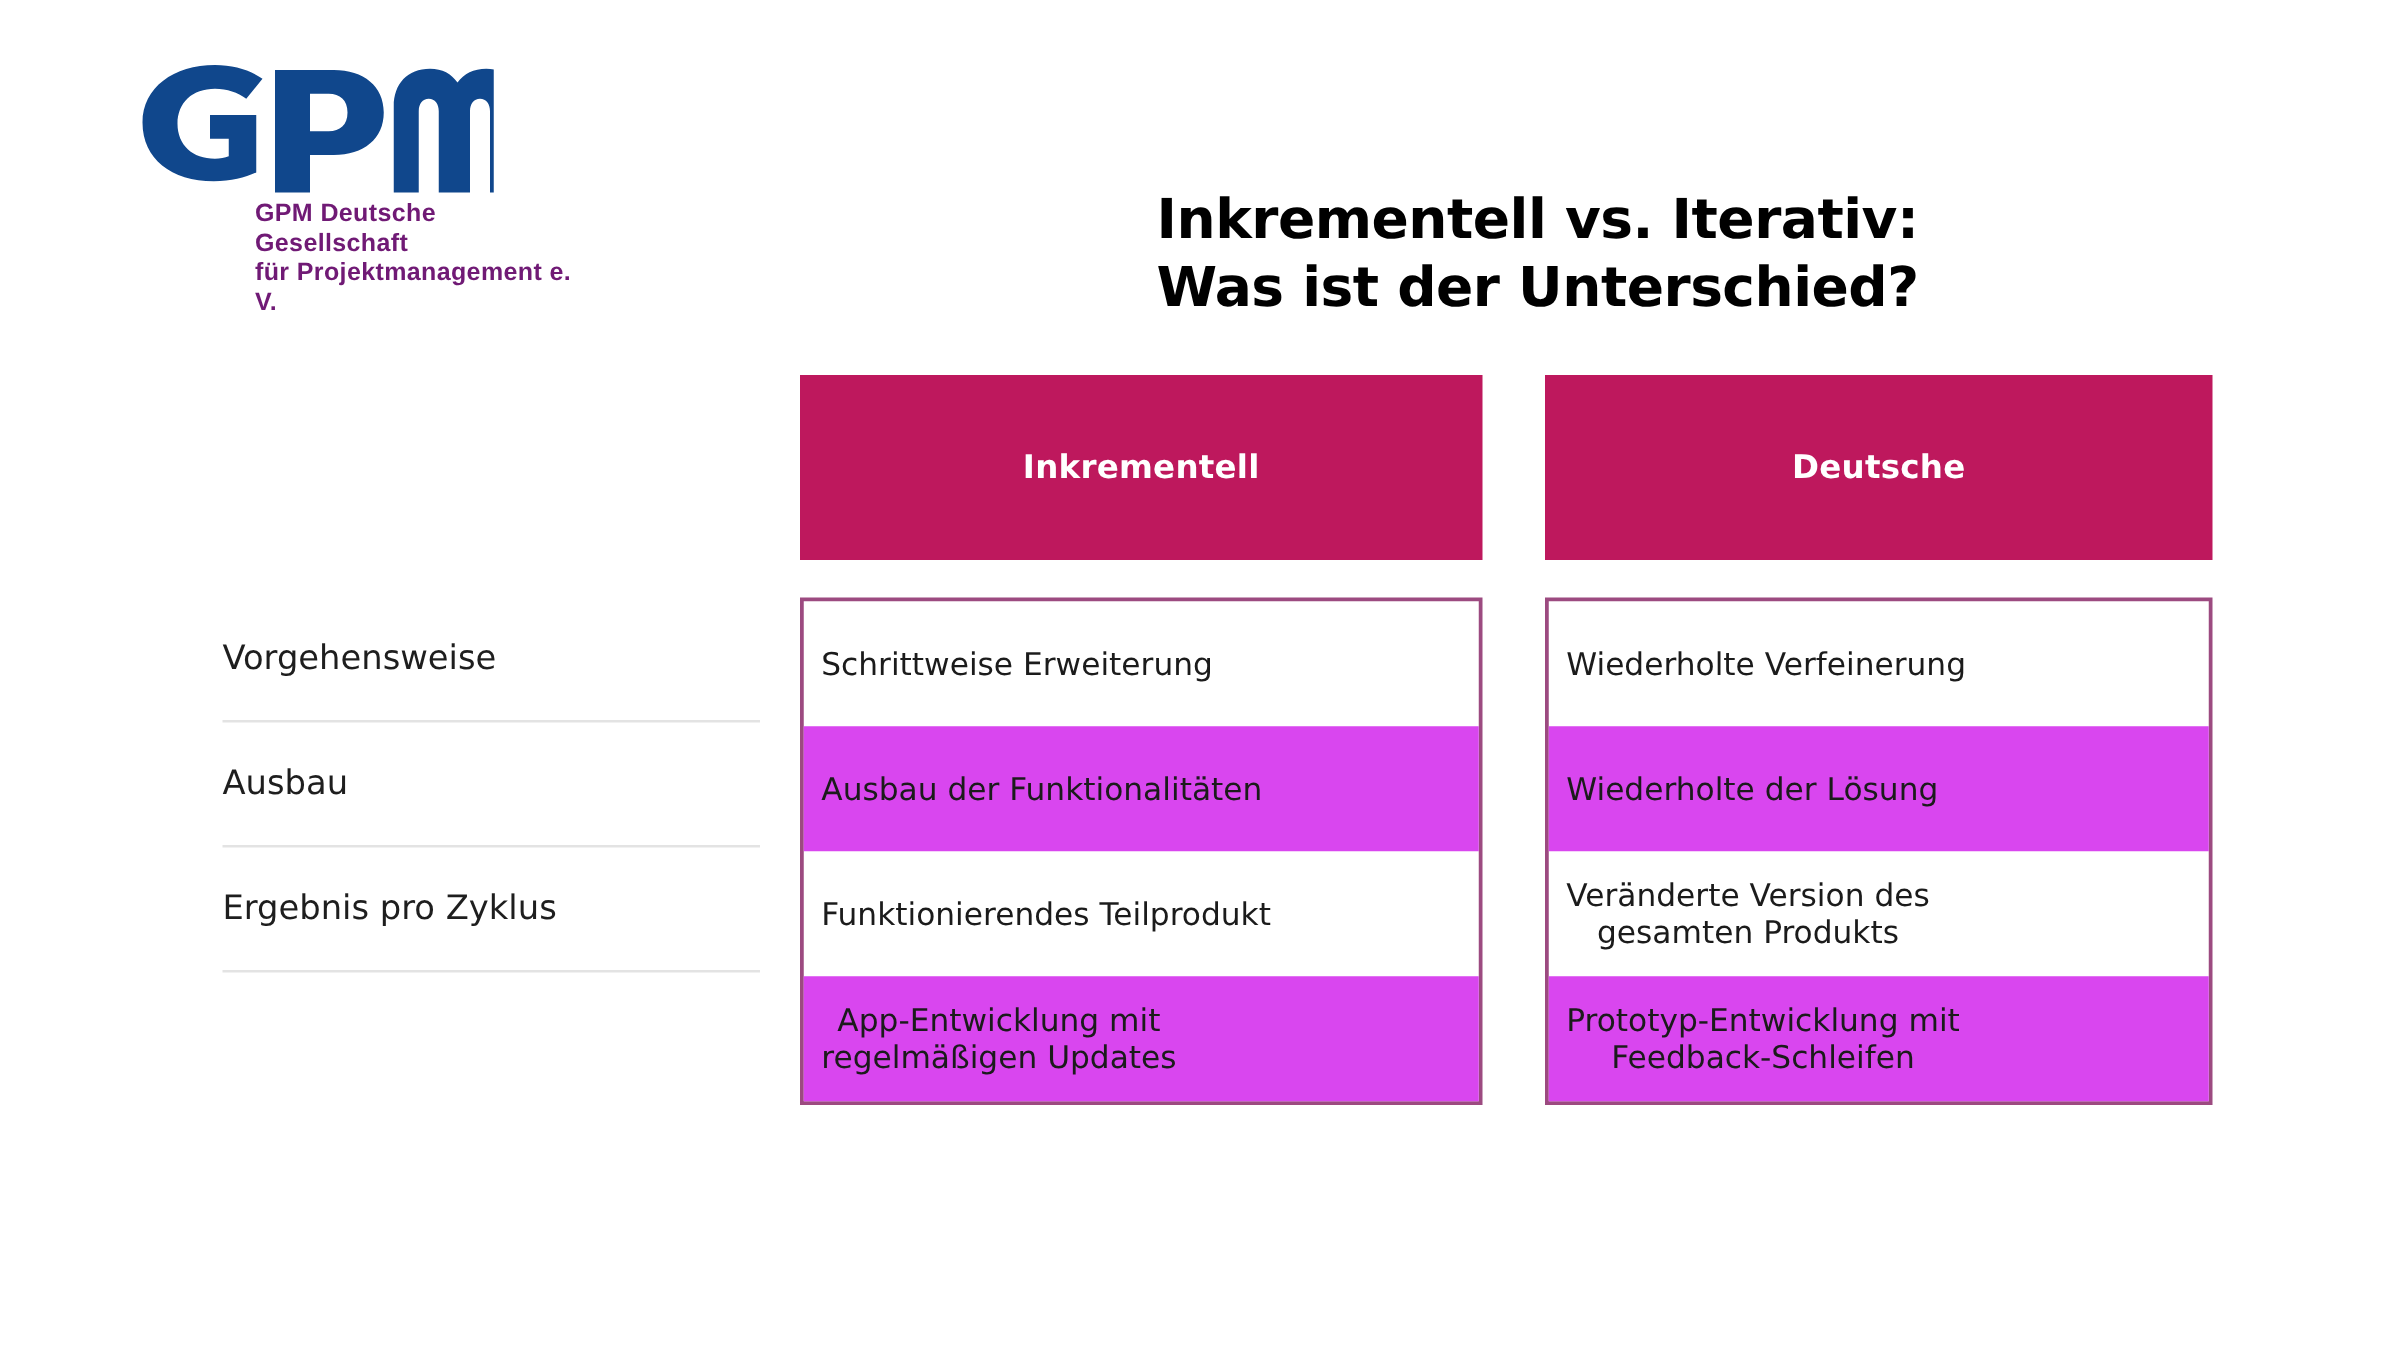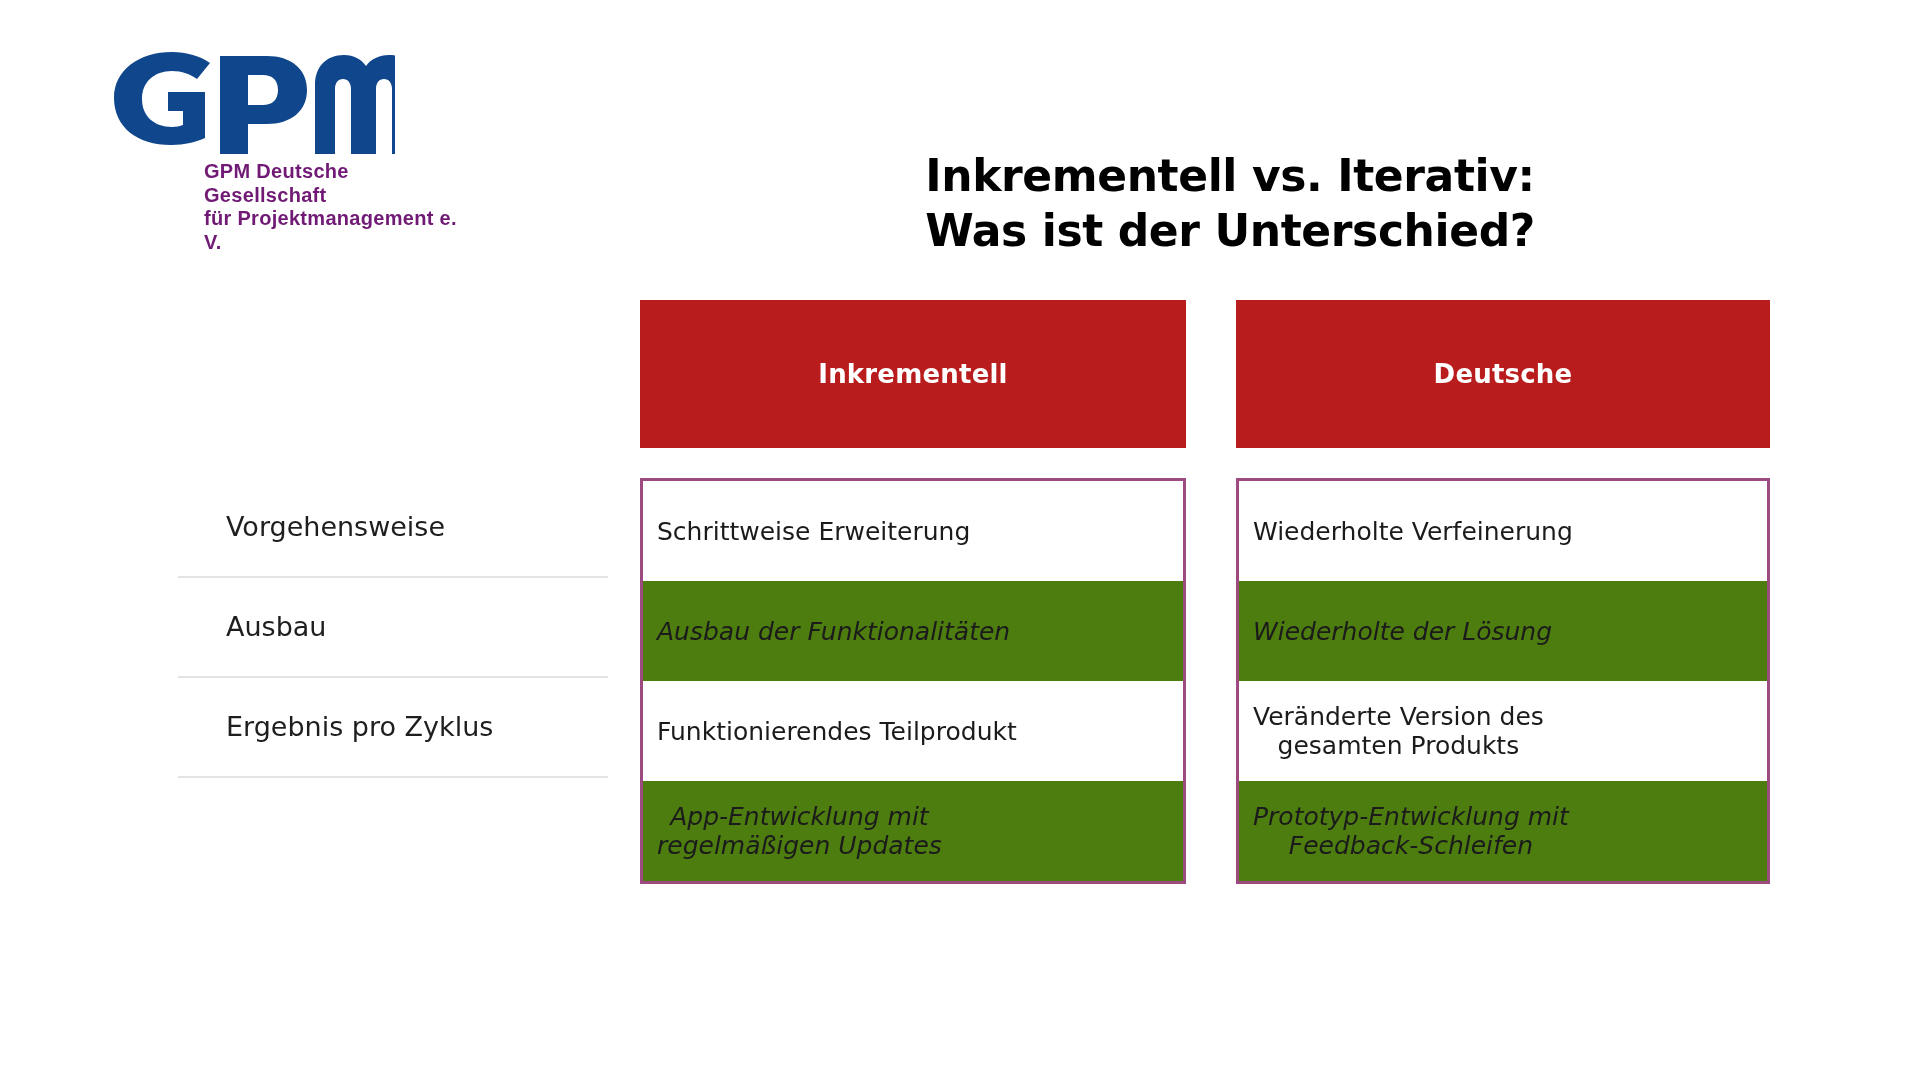--- a/index.html
+++ b/index.html
@@ -72,34 +72,33 @@
     box-sizing: border-box;
     display: flex;
     align-items: center;
     border-bottom: 2px solid #e3e3e3;
   }
   .label-row-text {
     font-size: 27px;
     font-weight: 400;
     color: #1e1e1e;
     line-height: 1.2;
-    margin-left: 48px;
   }
 
   
   .col {
     position: absolute;
     top: 300px;
   }
   #col-inkrementell { left: 640px; width: 546px; }
   #col-iterativ     { left: 1236px; width: 534px; }
 
   .col-header {
     height: 148px;
-    background: #b91c1c;
+    background: #be185d;
     display: flex;
     align-items: center;
     justify-content: center;
   }
   .col-header-text {
     color: #ffffff;
     font-weight: 700;
     font-size: 26px;
     letter-spacing: 0.2px;
   }
@@ -111,21 +110,21 @@
     box-sizing: border-box;
   }
   .cell {
     height: 100px;
     box-sizing: border-box;
     display: flex;
     align-items: center;
     padding: 0 14px;
     text-align: center;
   }
-  .cell.alt { background: #4d7c0f; font-style: italic; }
+  .cell.alt { background: #d946ef; }
   .cell-text {
     font-size: 25px;
     line-height: 1.16;
     color: #1b1b1b;
     white-space: pre-line;
   }
 </style>
 </head>
 <body>
 

